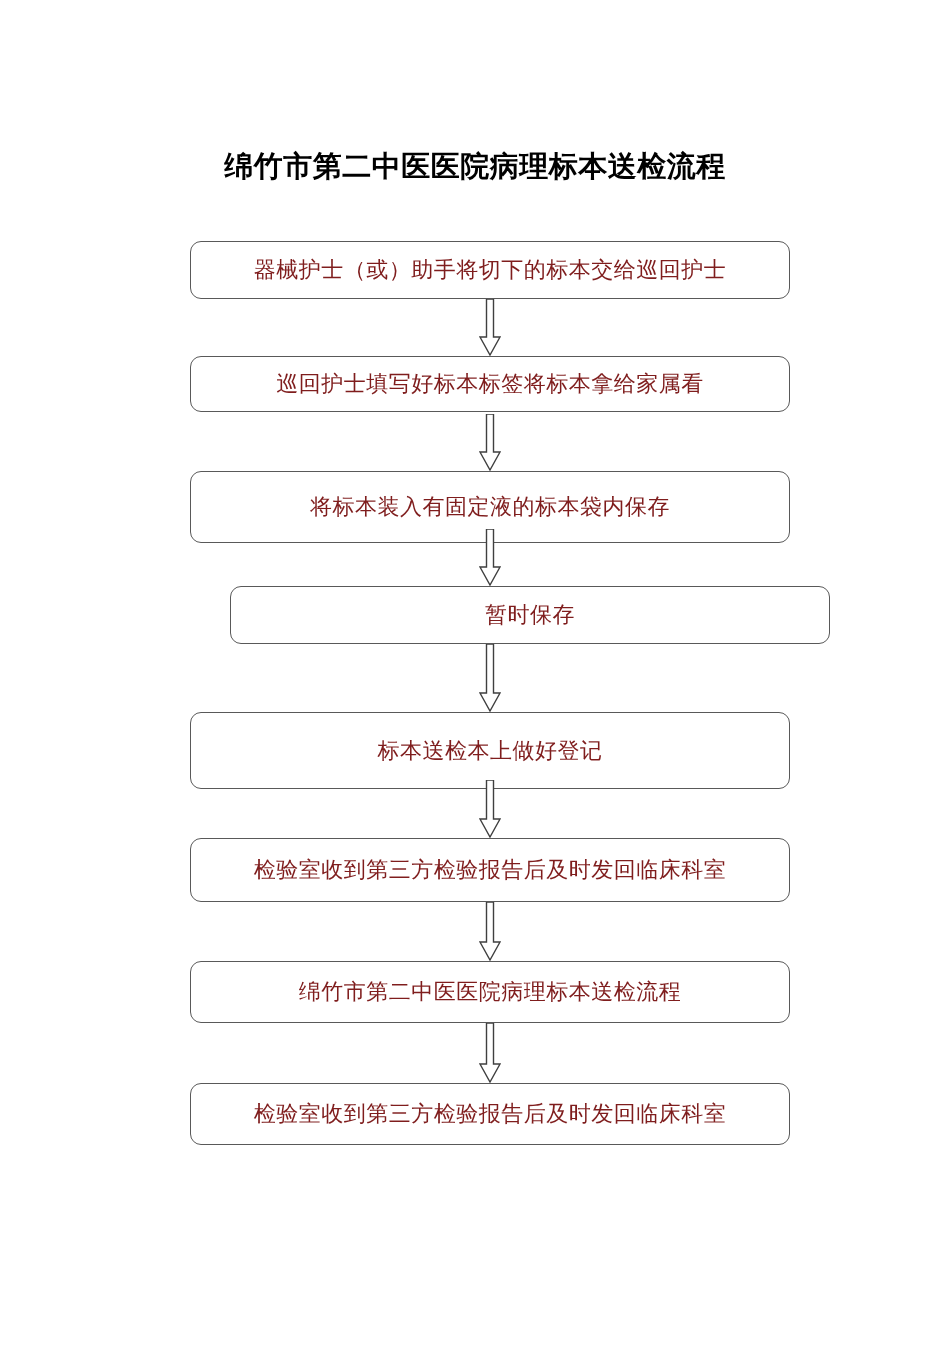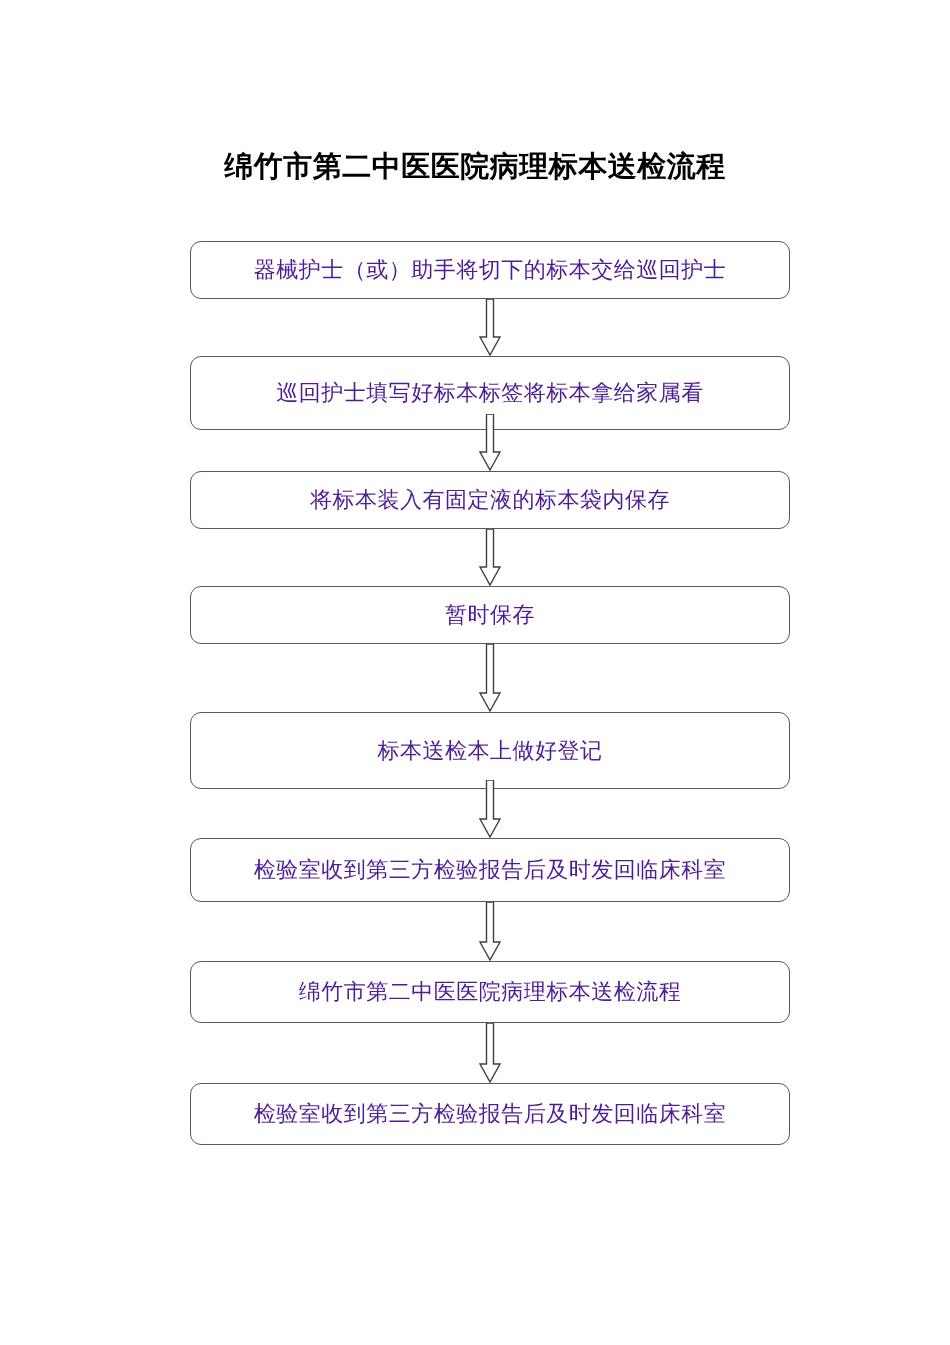--- a/index.html
+++ b/index.html
@@ -57,21 +57,21 @@
     border-radius: 11px;
     background: #ffffff;
     display: flex;
     align-items: center;
     justify-content: center;
   }
 
   .node-label {
     font-size: 22px;
     line-height: 28px;
-    color: #4c1d95;
+    color: #7f1d1d;
     text-align: right;
     letter-spacing: 0.5px;
     white-space: nowrap;
   }
 
   
   .connector {
     position: absolute;
     width: 26px;
     margin-left: -13px;
@@ -101,41 +101,41 @@
     <div class="node" style="top:226px; height:58px;">
       <span class="node-label">器械护士（或）助手将切下的标本交给巡回护士</span>
     </div>
 
     <div class="connector" style="top:284px; height:57px;">
       <svg viewBox="0 0 26 57" preserveAspectRatio="none">
         <path d="M9.5 0 L9.5 38 L3 38 L13 56 L23 38 L16.5 38 L16.5 0 Z"></path>
       </svg>
     </div>
 
-    <div class="node" style="top:341px; height:74px;">
+    <div class="node" style="top:341px; height:56px;">
       <span class="node-label">巡回护士填写好标本标签将标本拿给家属看</span>
     </div>
 
     <div class="connector" style="top:399px; height:57px;">
       <svg viewBox="0 0 26 57" preserveAspectRatio="none">
         <path d="M9.5 0 L9.5 38 L3 38 L13 56 L23 38 L16.5 38 L16.5 0 Z"></path>
       </svg>
     </div>
 
-    <div class="node" style="top:456px; height:58px;">
+    <div class="node" style="top:456px; height:72px;">
       <span class="node-label">将标本装入有固定液的标本袋内保存</span>
     </div>
 
     <div class="connector" style="top:514px; height:57px;">
       <svg viewBox="0 0 26 57" preserveAspectRatio="none">
         <path d="M9.5 0 L9.5 38 L3 38 L13 56 L23 38 L16.5 38 L16.5 0 Z"></path>
       </svg>
     </div>
 
-    <div class="node" style="top:571px; height:58px;">
+    <div class="node" style="top:571px; height:58px;margin-left:40px;">
       <span class="node-label">暂时保存</span>
     </div>
 
     <div class="connector" style="top:629px; height:68px;">
       <svg viewBox="0 0 26 68" preserveAspectRatio="none">
         <path d="M9.5 0 L9.5 49 L3 49 L13 67 L23 49 L16.5 49 L16.5 0 Z"></path>
       </svg>
     </div>
 
     <div class="node" style="top:697px; height:77px;">

